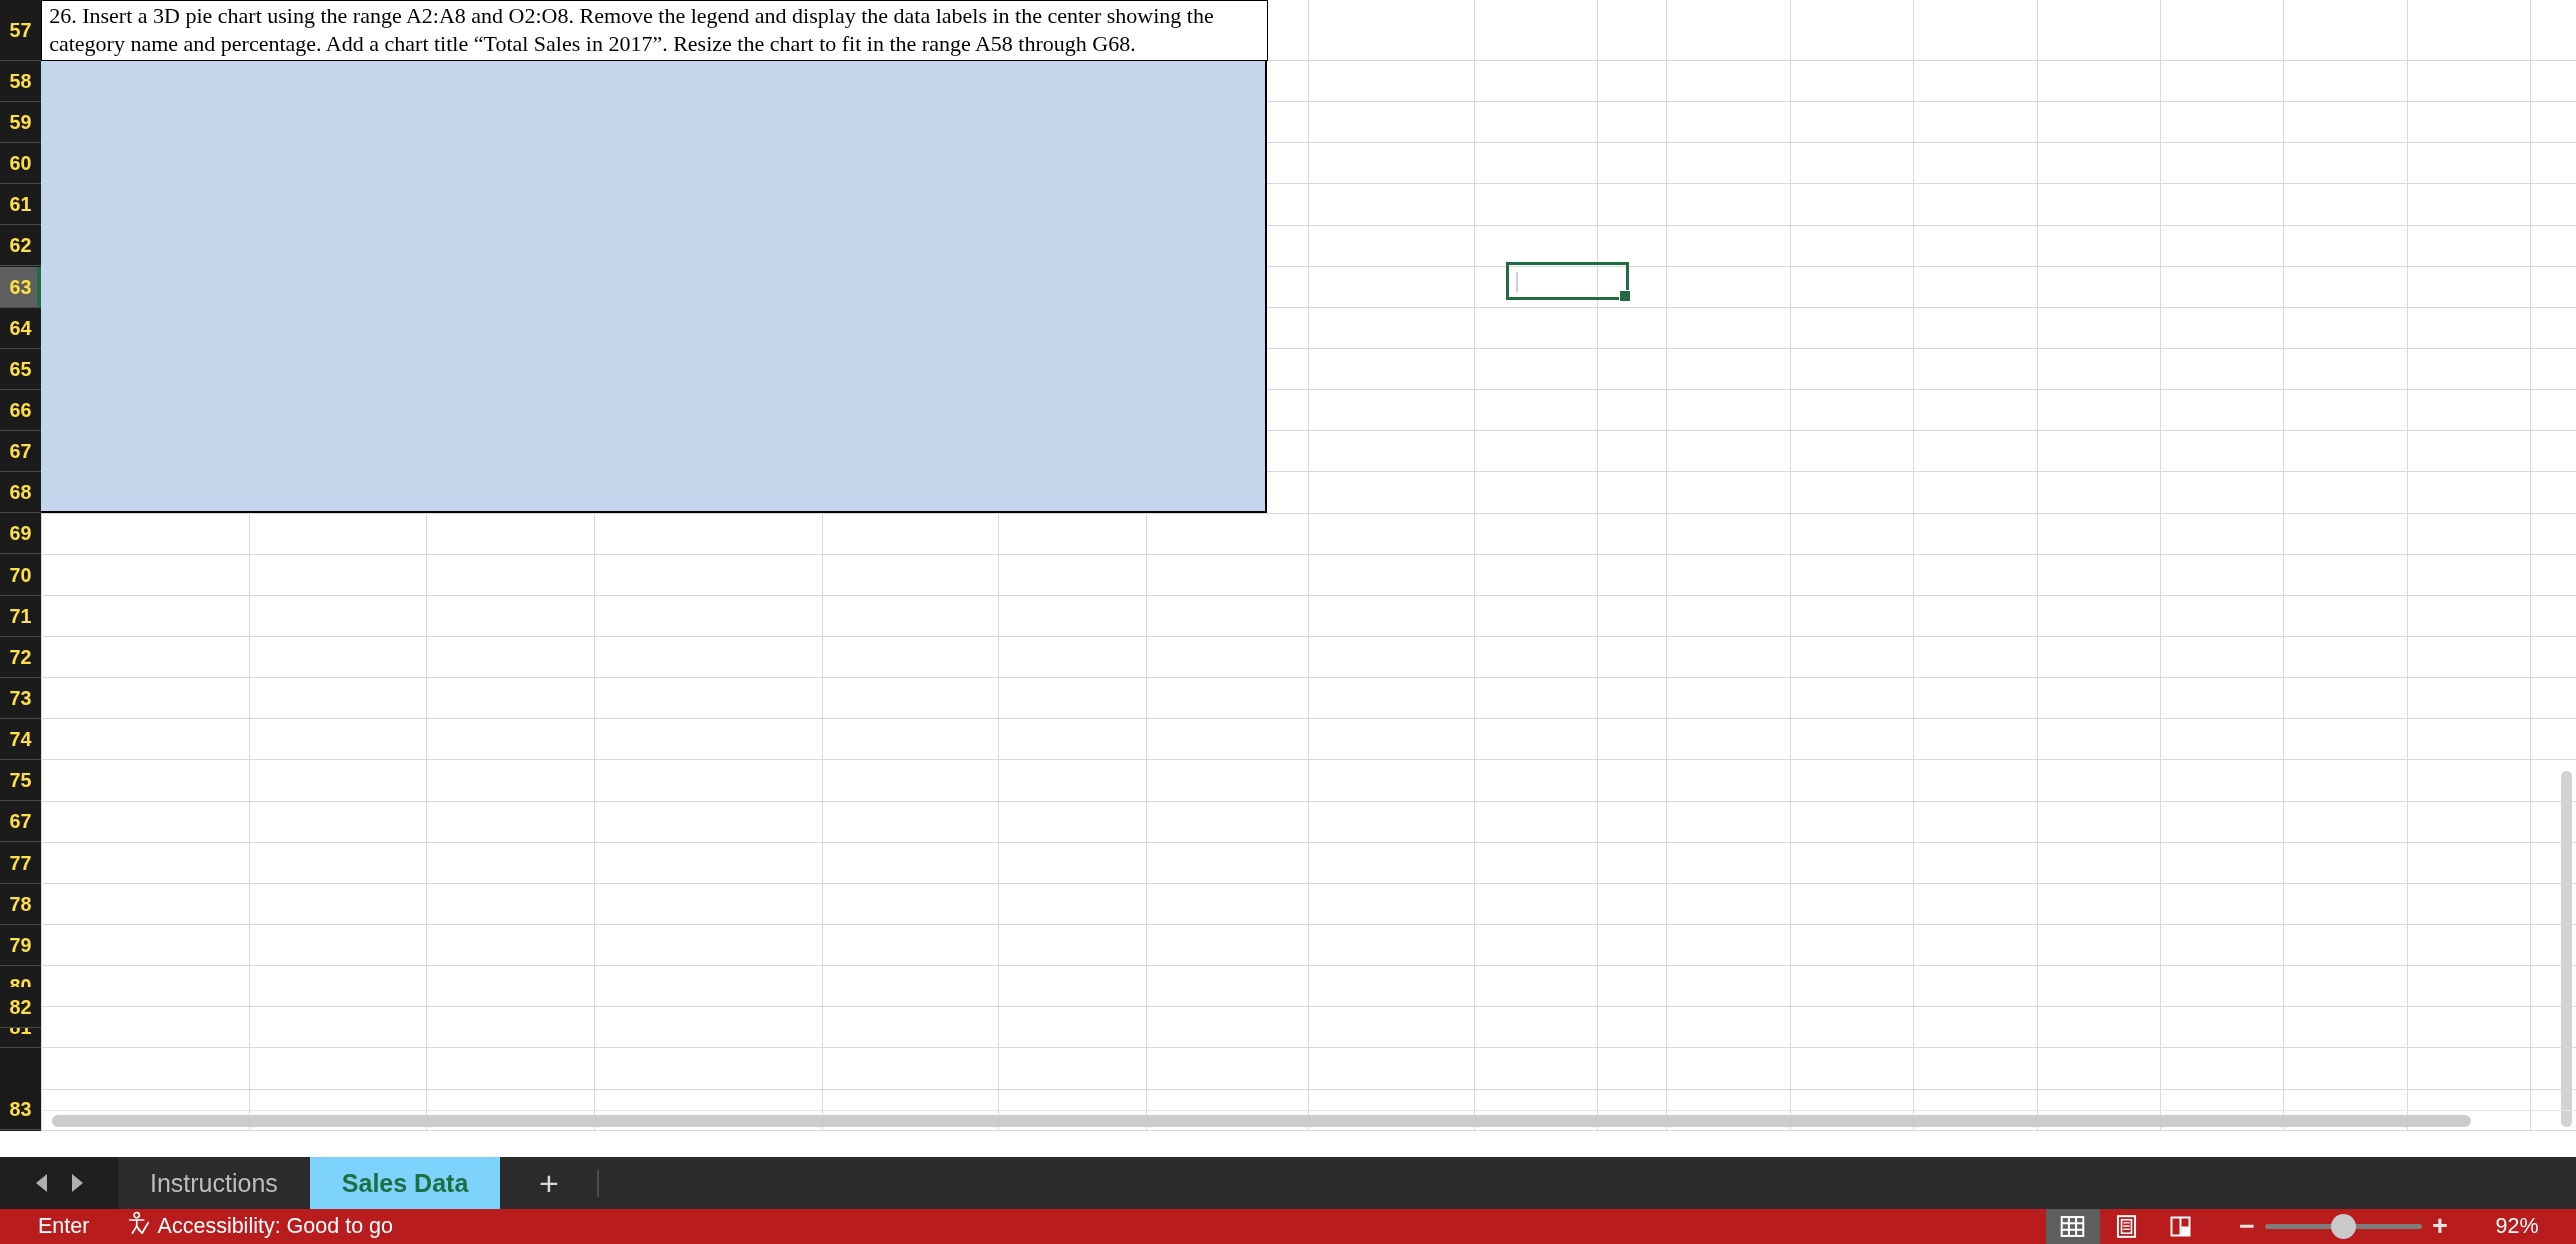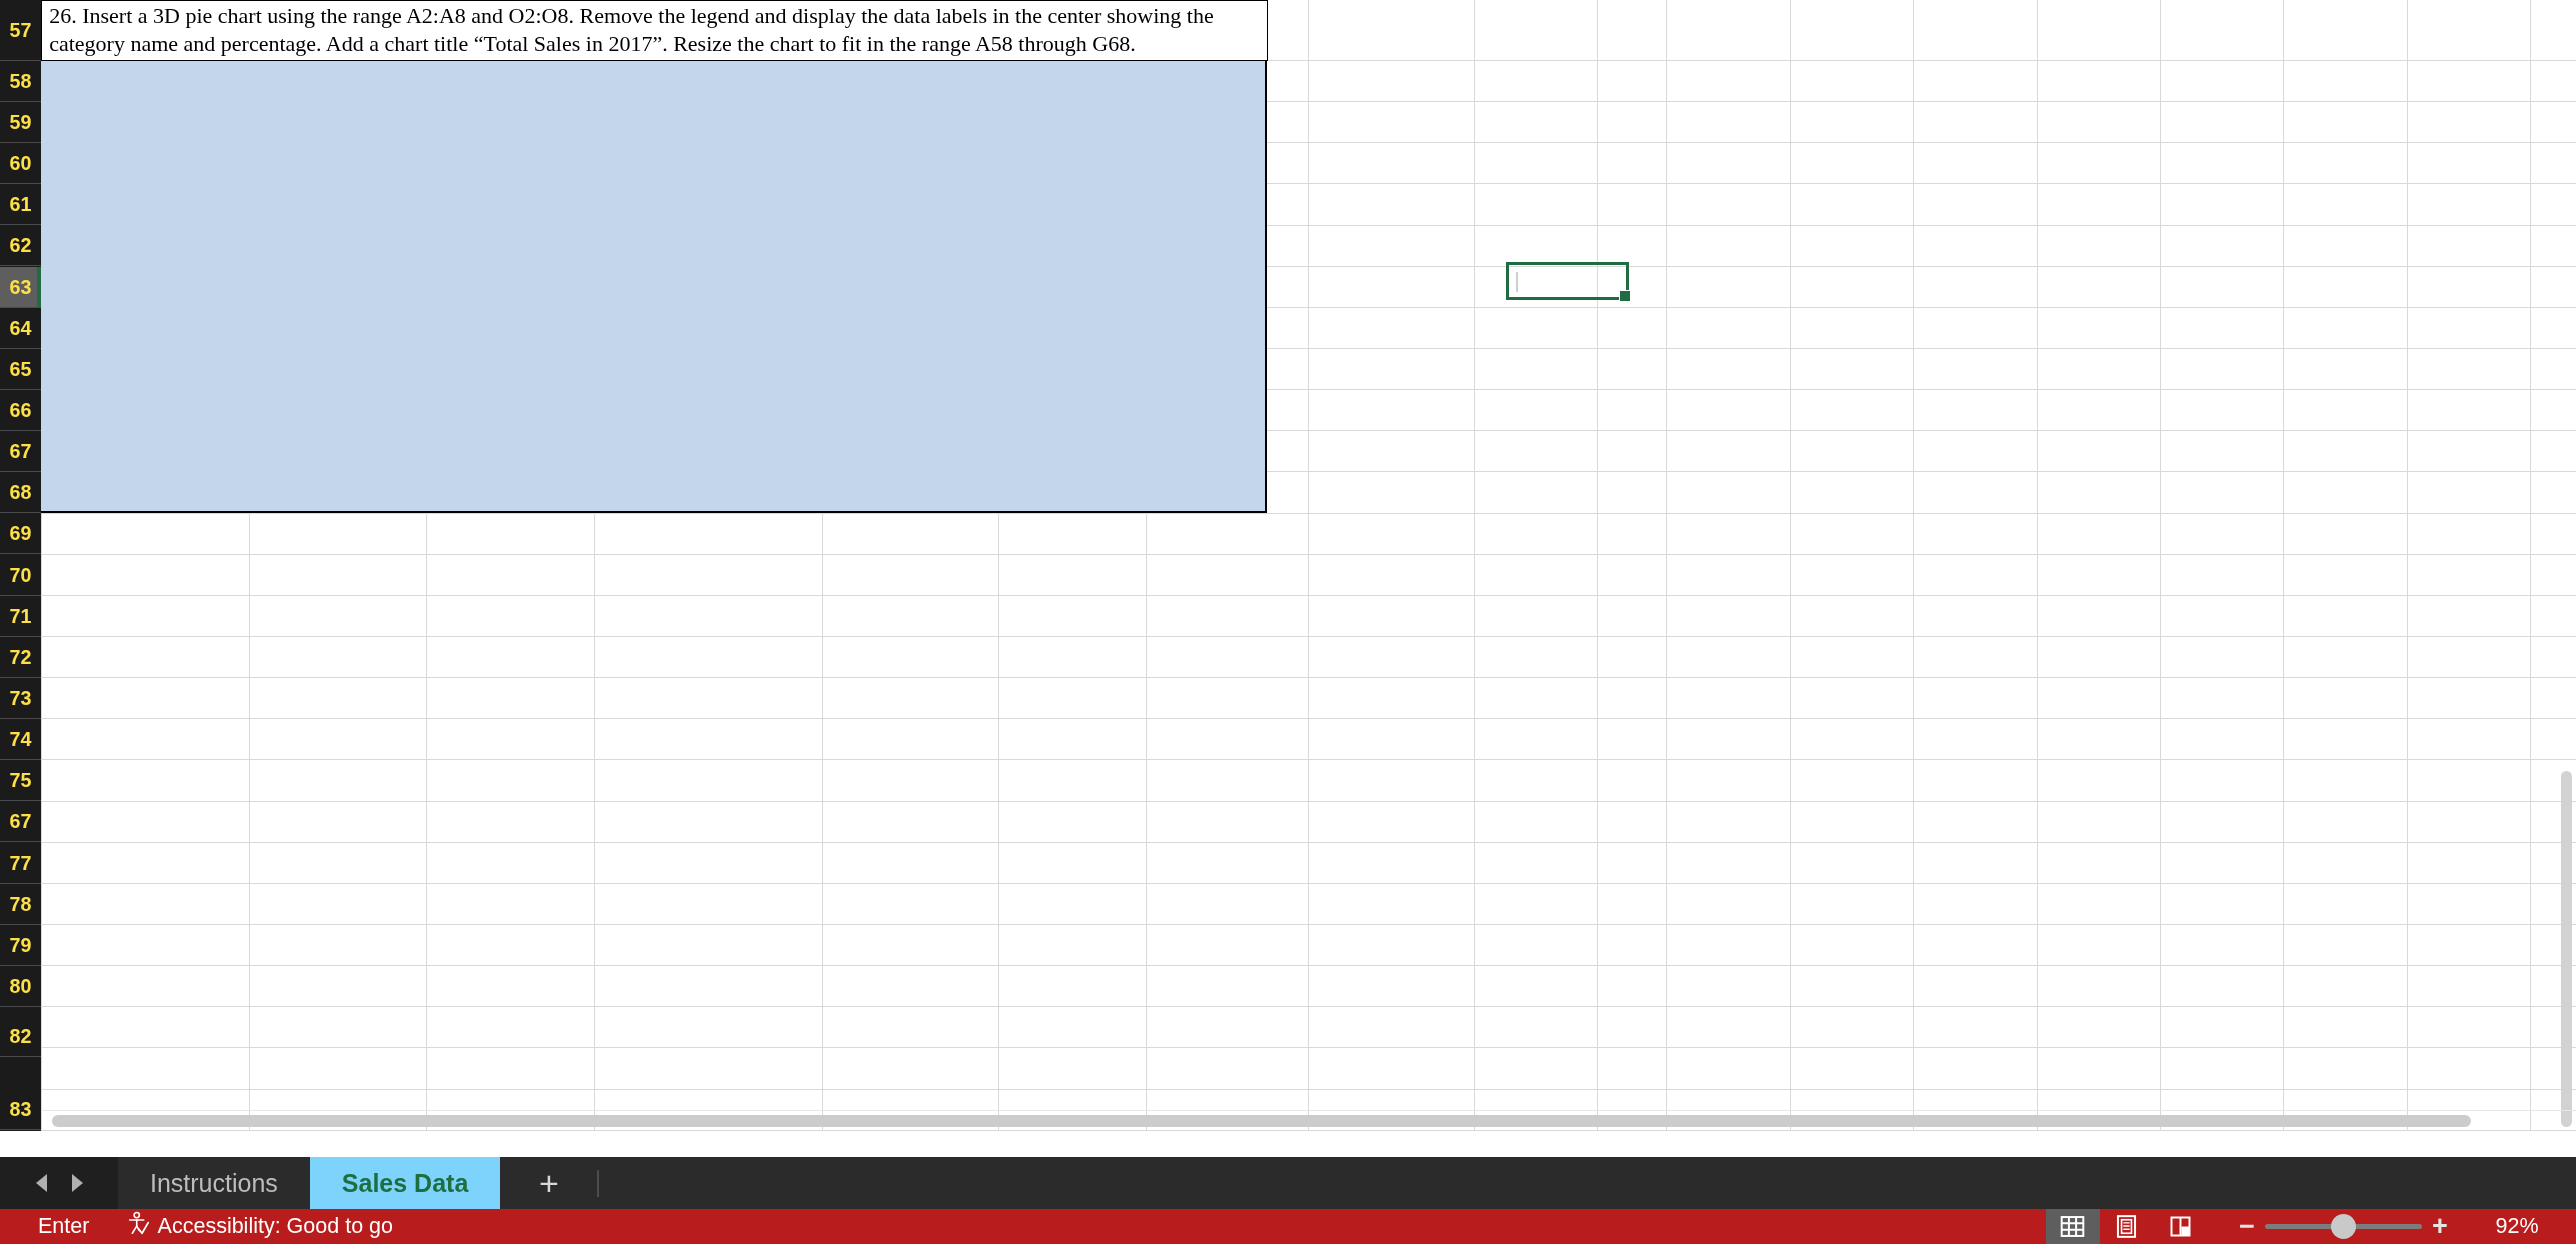--- a/index.html
+++ b/index.html
@@ -492,21 +492,21 @@
         </div>
         <div class="row-head" style="top: 925px; height: 41px;">
           <span>79</span>
         </div>
         <div class="row-head" style="top: 966px; height: 41px;">
           <span>80</span>
         </div>
         <div class="row-head" style="top: 1007px; height: 41px;">
           <span>81</span>
         </div>
-        <div class="row-head" style="top: 1016px; height: 41px;">
+        <div class="row-head" style="top: 987px; height: 41px;">
           <span>82</span>
         </div>
         <div class="row-head" style="top: 1089px; height: 41px;">
           <span>83</span>
         </div>
       </div>
 
     <div id="vscroll">
       <div id="vscroll-thumb"></div>
     </div>

